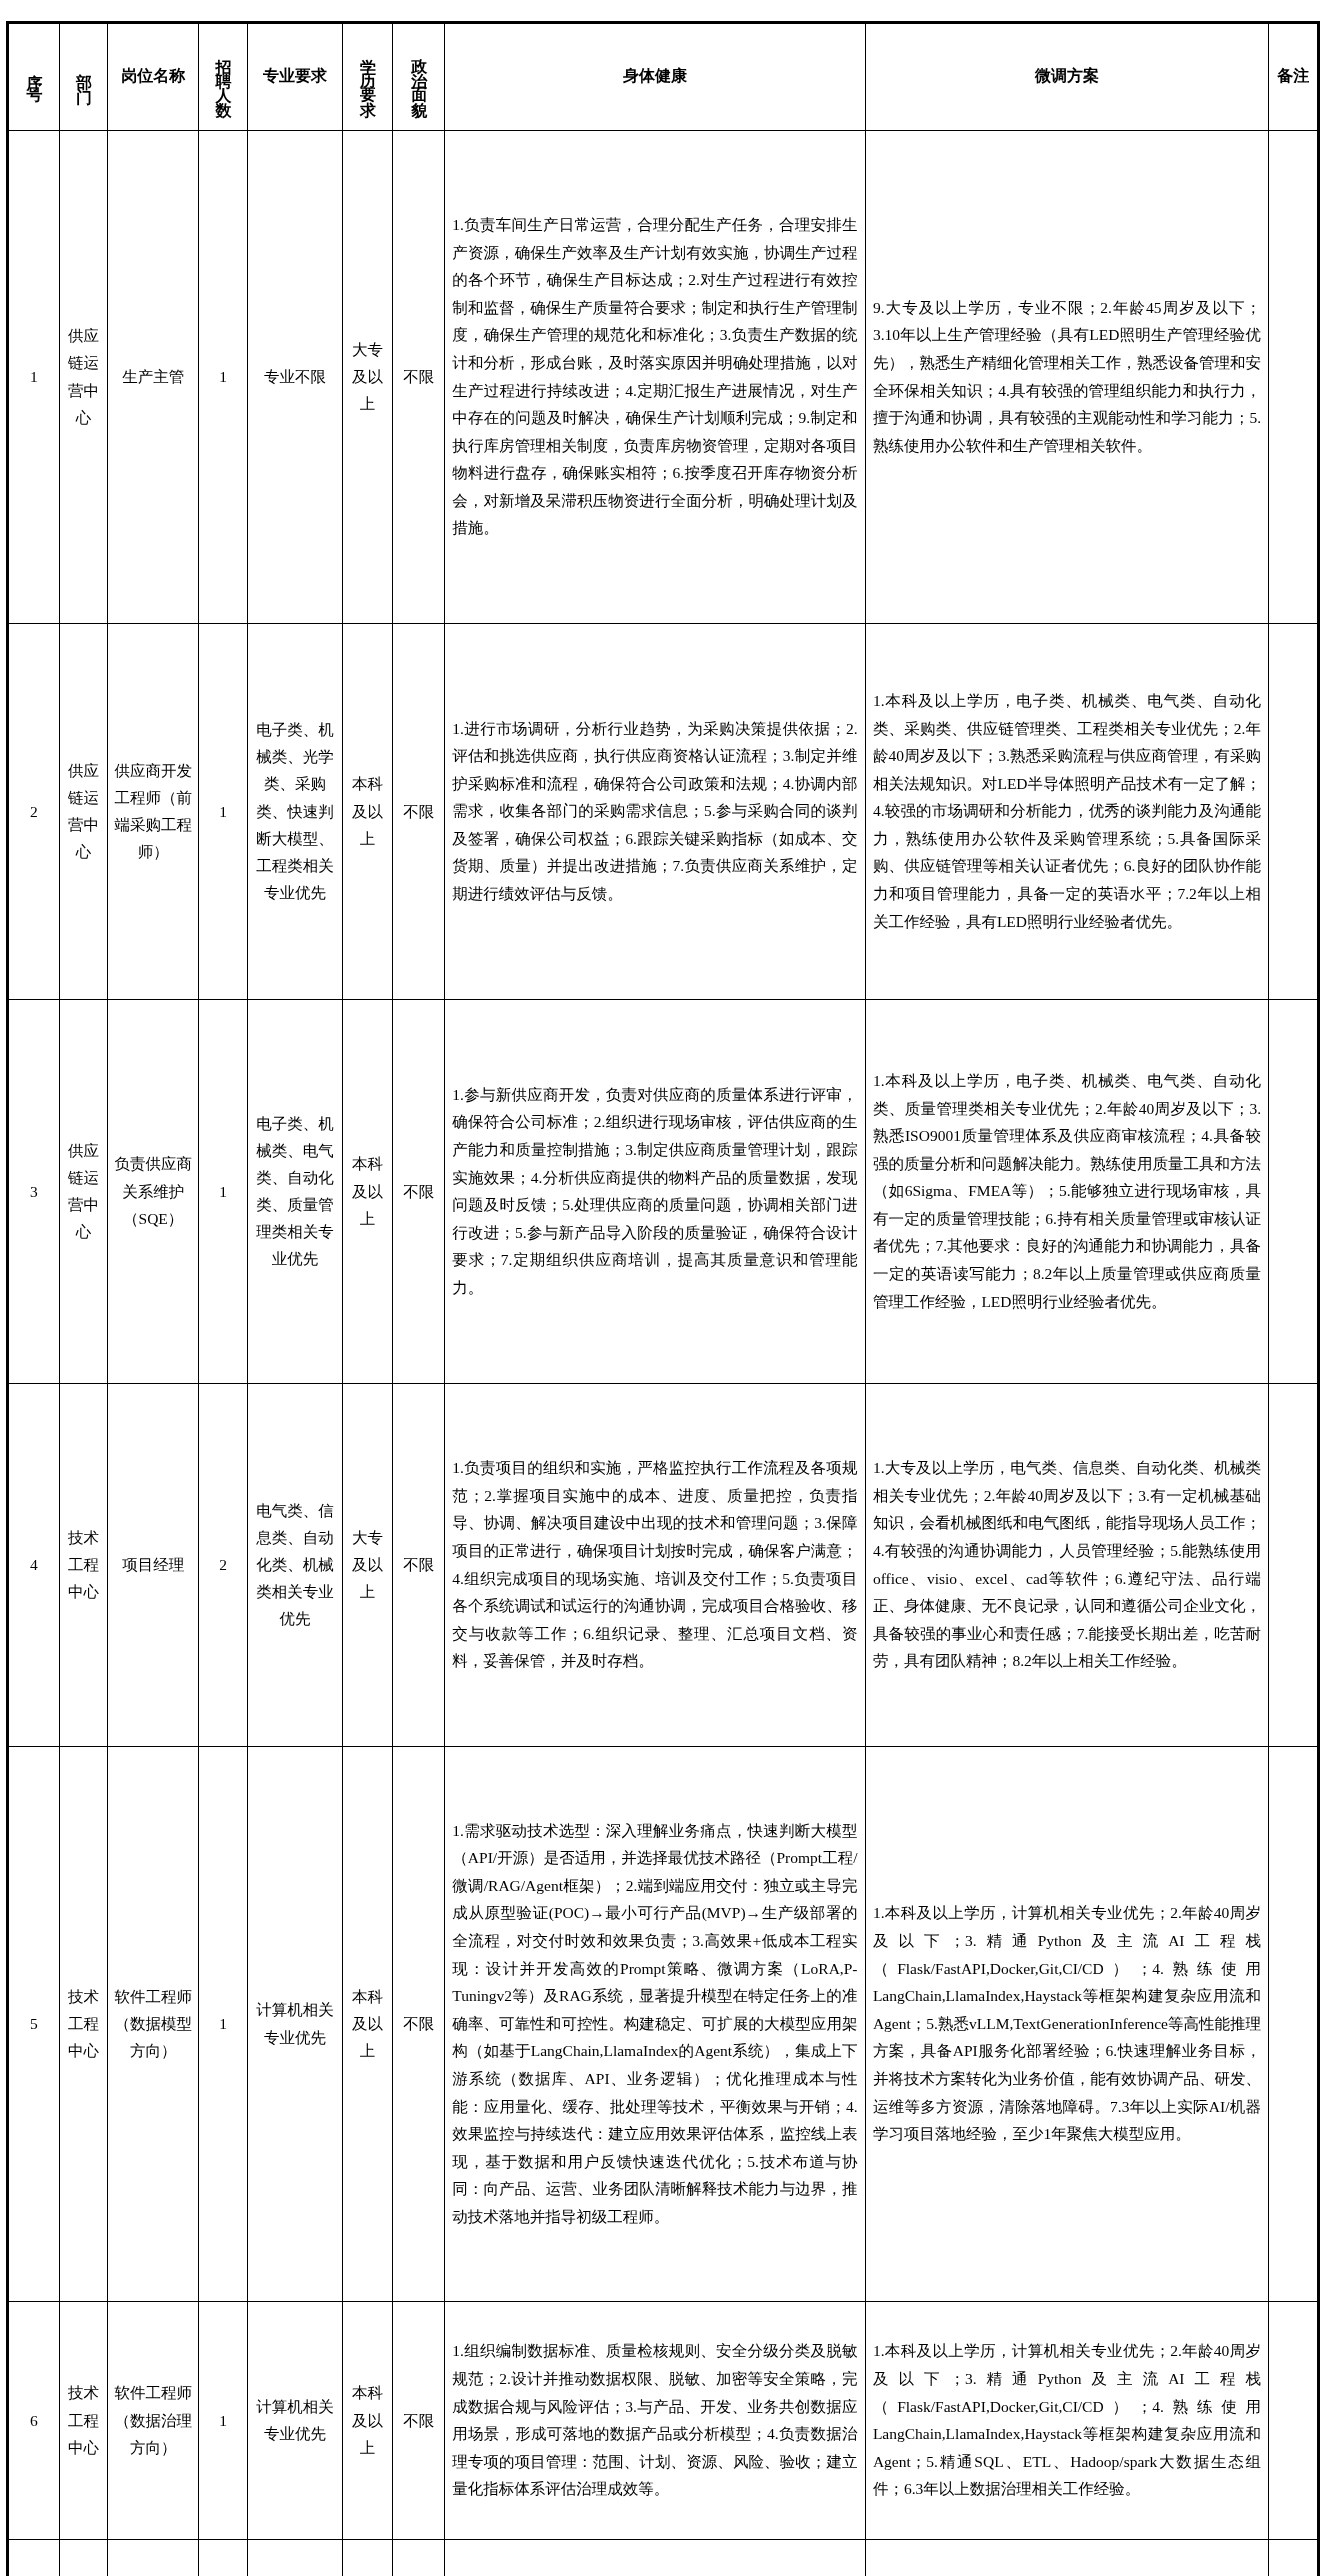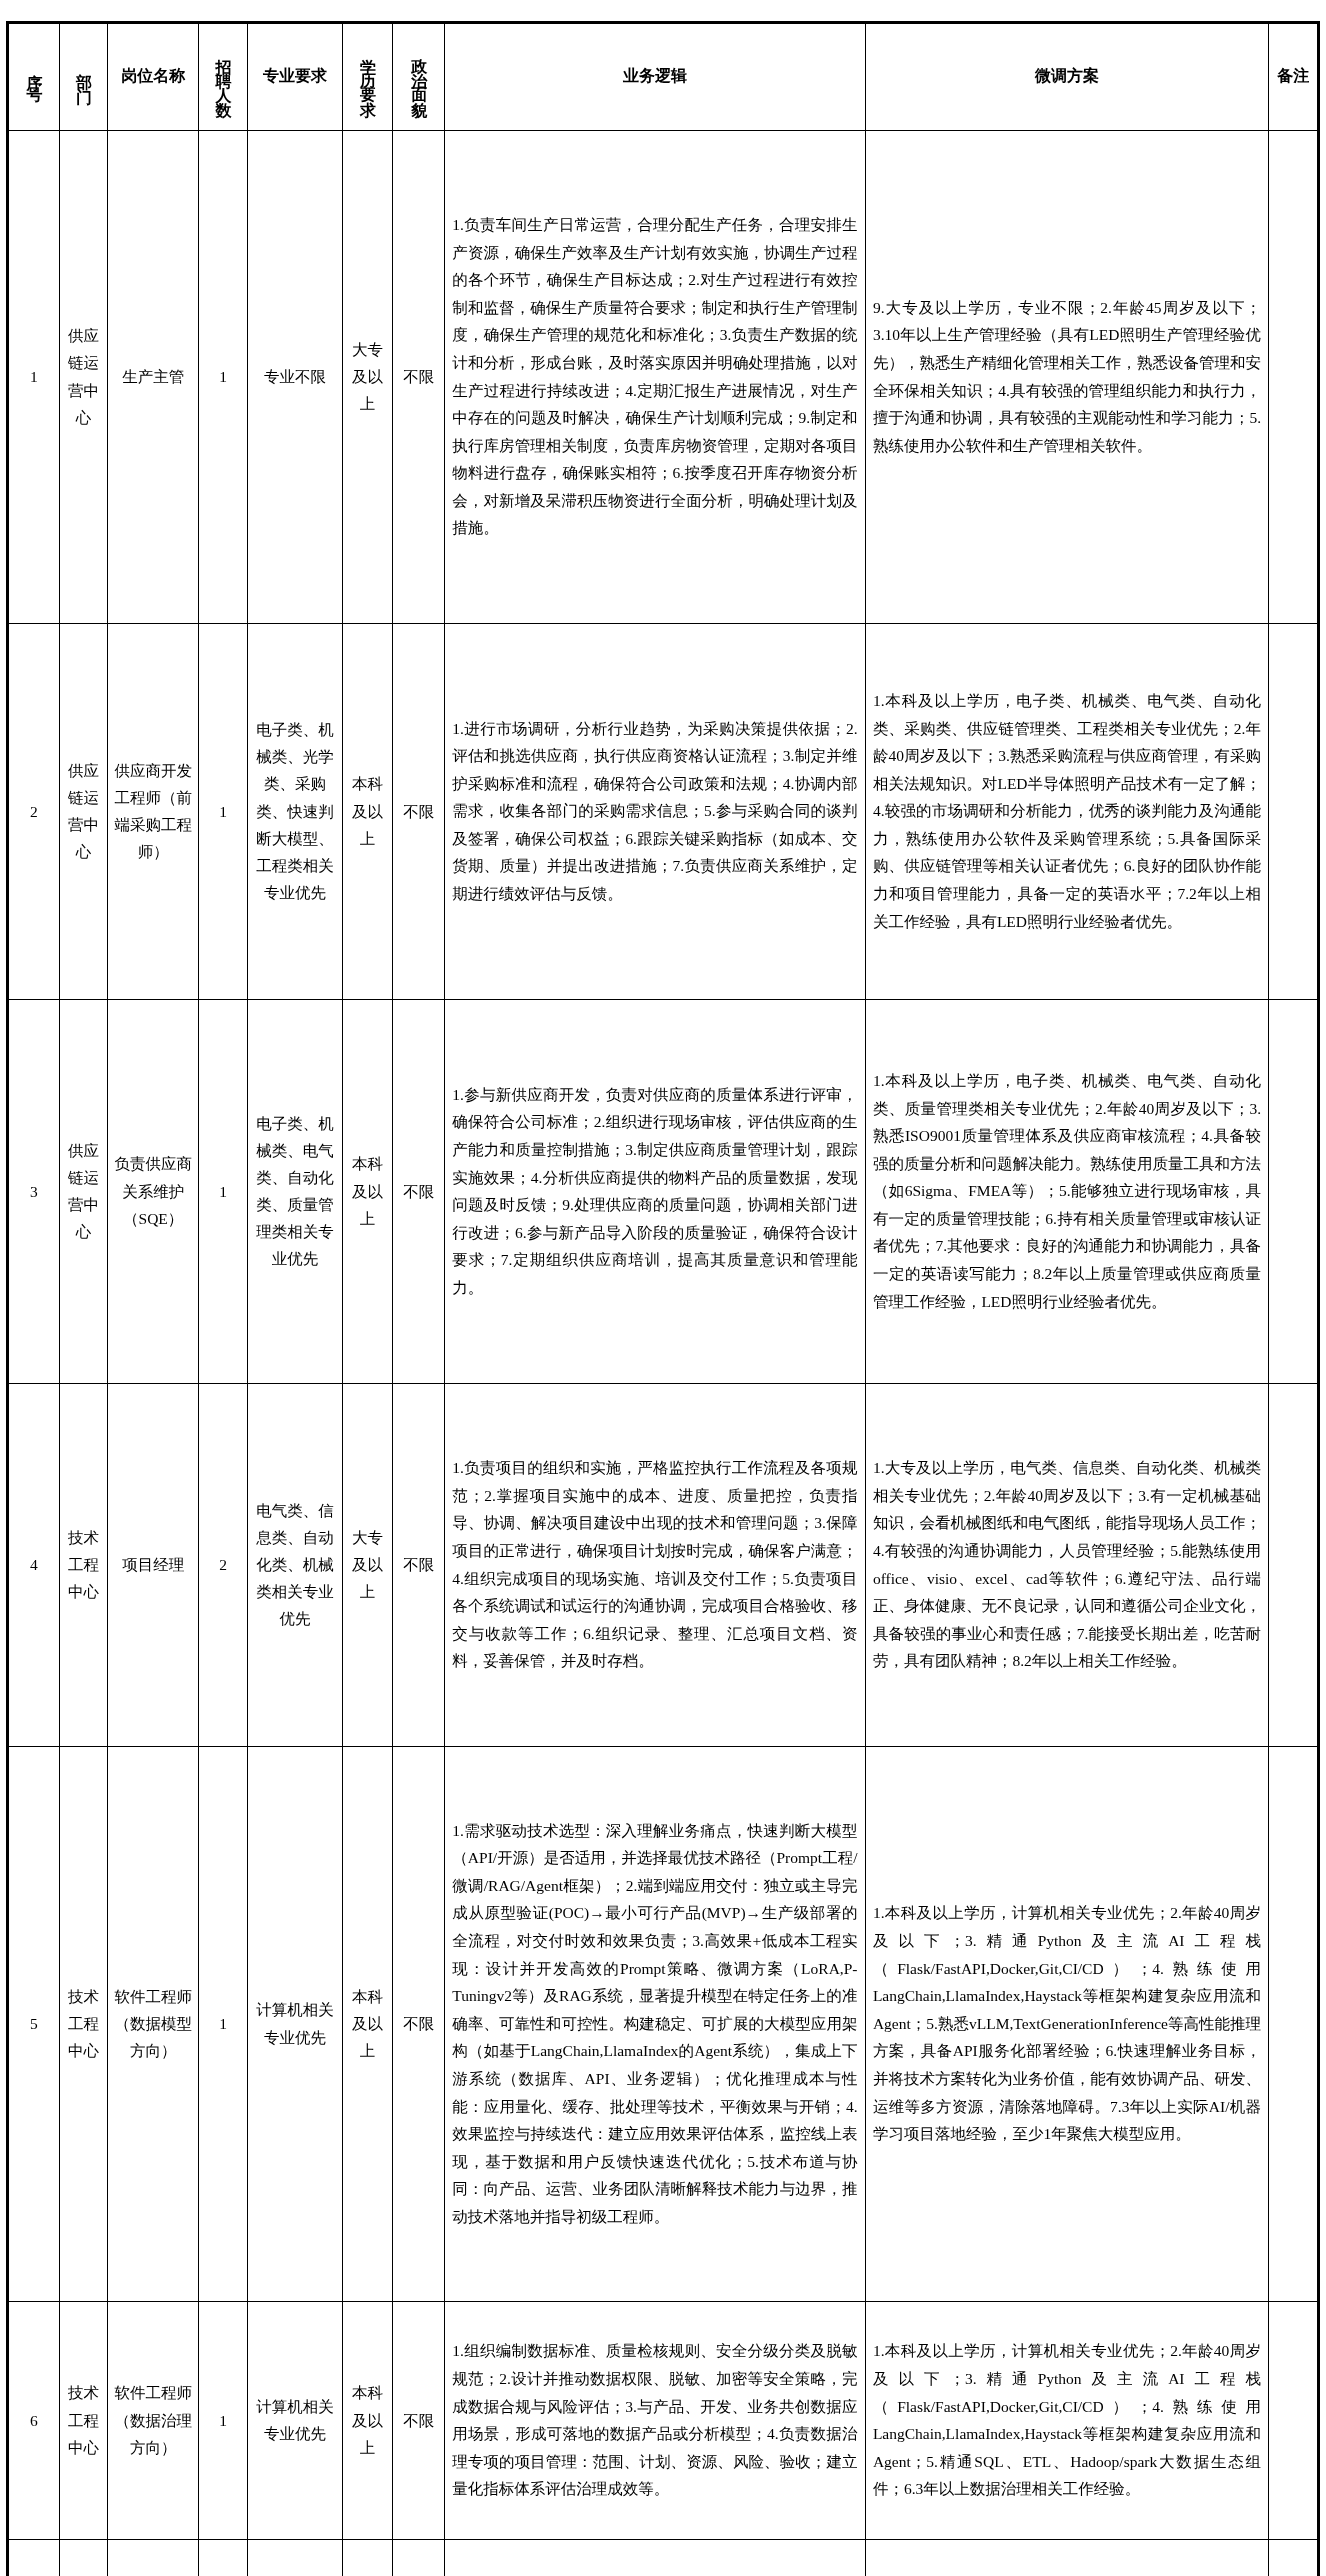--- a/index.html
+++ b/index.html
@@ -32,21 +32,21 @@
       </colgroup>
     <thead id="thead">
         <tr style="height: 108px;">
           <th><span class="vtext">序号</span></th>
           <th><span class="vtext">部门</span></th>
           <th><span>岗位名称</span></th>
           <th><span class="vtext">招聘人数</span></th>
           <th><span>专业要求</span></th>
           <th><span class="vtext">学历要求</span></th>
           <th><span class="vtext">政治面貌</span></th>
-          <th><span>业务逻辑</span></th>
+          <th><span>身体健康</span></th>
           <th><span>微调方案</span></th>
           <th><span>备注</span></th>
         </tr>
       </thead>
     <tbody id="tbody">
         <tr style="height: 493px;">
           <td class="center">1</td>
           <td class="center">供应链运营中心</td>
           <td class="center">生产主管</td>
           <td class="center">1</td>
@@ -70,21 +70,21 @@
           <td class="center"></td>
         </tr>
         <tr style="height: 384px;">
           <td class="center">3</td>
           <td class="center">供应链运营中心</td>
           <td class="center">负责供应商关系维护（SQE）</td>
           <td class="center">1</td>
           <td class="center">电子类、机械类、电气类、自动化类、质量管理类相关专业优先</td>
           <td class="center">本科及以上</td>
           <td class="center">不限</td>
-          <td class="long">1.参与新供应商开发，负责对供应商的质量体系进行评审，确保符合公司标准；2.组织进行现场审核，评估供应商的生产能力和质量控制措施；3.制定供应商质量管理计划，跟踪实施效果；4.分析供应商提供的物料产品的质量数据，发现问题及时反馈；9.处理供应商的质量问题，协调相关部门进行改进；6.参与新产品导入阶段的质量验证，确保符合设计要求；7.定期组织供应商培训，提高其质量意识和管理能力。</td>
+          <td class="long">1.参与新供应商开发，负责对供应商的质量体系进行评审，确保符合公司标准；2.组织进行现场审核，评估供应商的生产能力和质量控制措施；3.制定供应商质量管理计划，跟踪实施效果；4.分析供应商提供的物料产品的质量数据，发现问题及时反馈；5.处理供应商的质量问题，协调相关部门进行改进；5.参与新产品导入阶段的质量验证，确保符合设计要求；7.定期组织供应商培训，提高其质量意识和管理能力。</td>
           <td class="long">1.本科及以上学历，电子类、机械类、电气类、自动化类、质量管理类相关专业优先；2.年龄40周岁及以下；3.熟悉ISO9001质量管理体系及供应商审核流程；4.具备较强的质量分析和问题解决能力。熟练使用质量工具和方法（如6Sigma、FMEA等）；5.能够独立进行现场审核，具有一定的质量管理技能；6.持有相关质量管理或审核认证者优先；7.其他要求：良好的沟通能力和协调能力，具备一定的英语读写能力；8.2年以上质量管理或供应商质量管理工作经验，LED照明行业经验者优先。</td>
           <td class="center"></td>
         </tr>
         <tr style="height: 363px;">
           <td class="center">4</td>
           <td class="center">技术工程中心</td>
           <td class="center">项目经理</td>
           <td class="center">2</td>
           <td class="center">电气类、信息类、自动化类、机械类相关专业优先</td>
           <td class="center">大专及以上</td>

